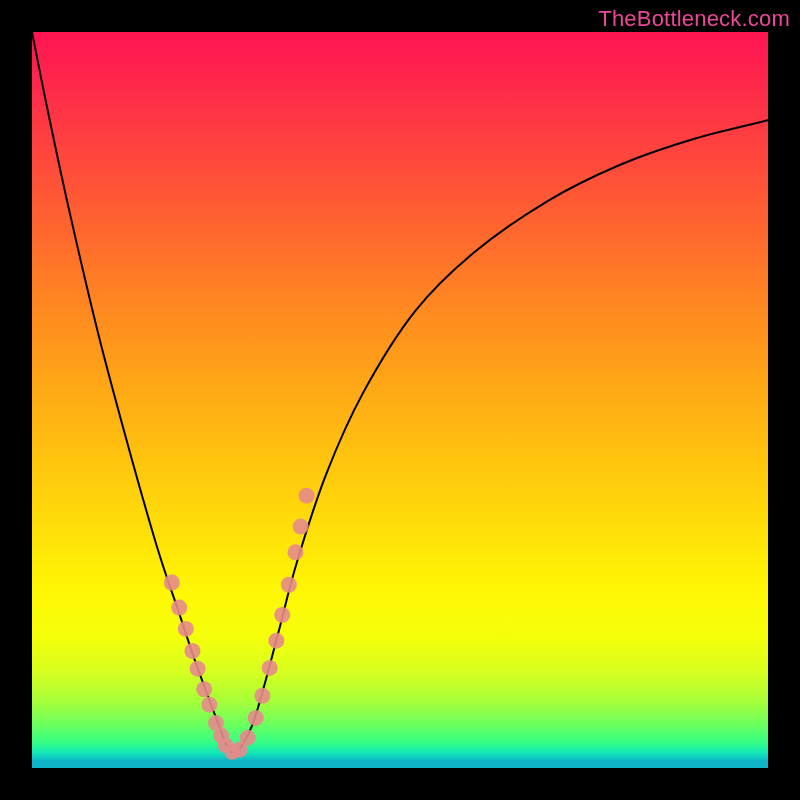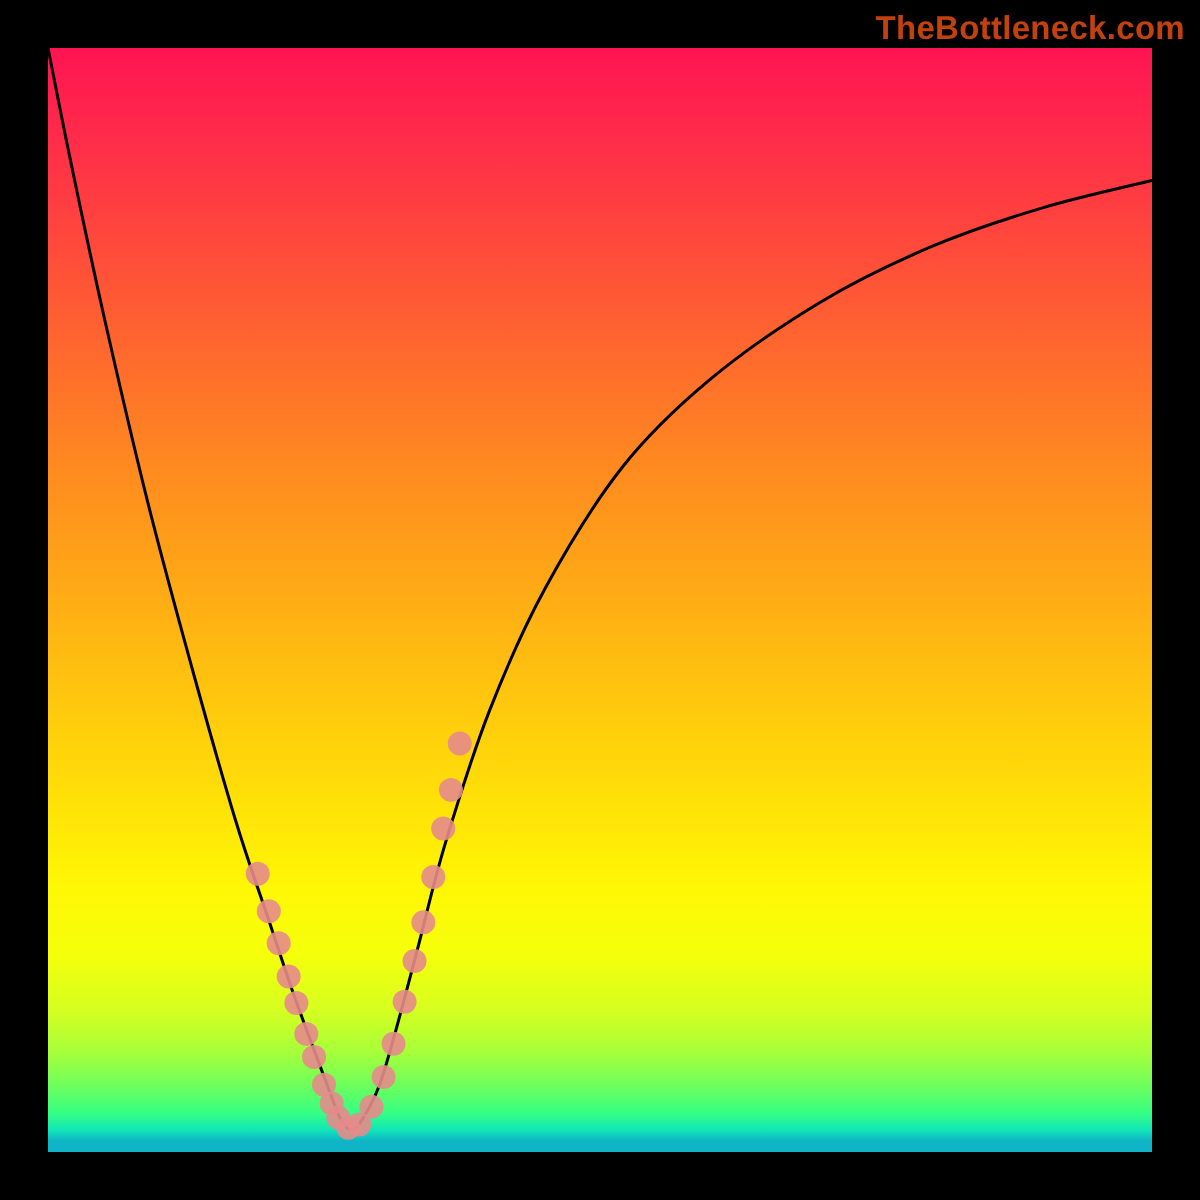--- a/index.html
+++ b/index.html
@@ -15,22 +15,22 @@
     position: relative;
     width: 800px;
     height: 800px;
     background: #000;
   }
   .watermark {
     position: absolute;
     top: 6px;
     right: 10px;
     font-size: 22px;
-    font-weight: 700;
-    color: #c2410c;
+    font-weight: 400;
+    color: #ec4899;
     letter-spacing: 0.2px;
     user-select: none;
   }
   .plot-area {
     position: absolute;
     left: 32px;
     top: 32px;
     width: 736px;
     height: 736px;
     overflow: hidden;

